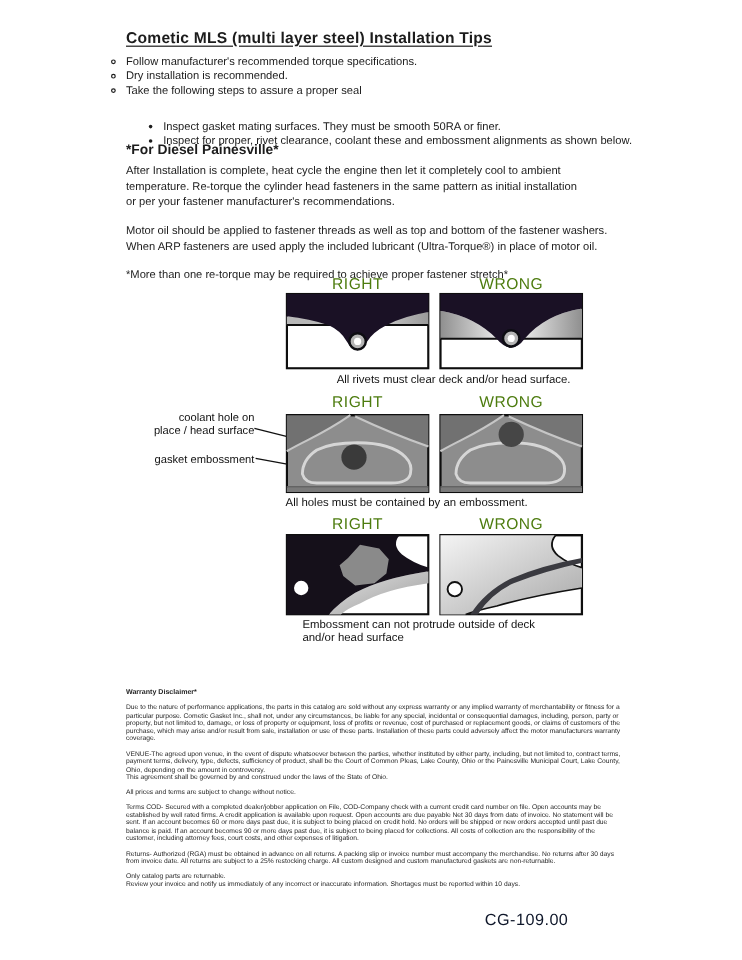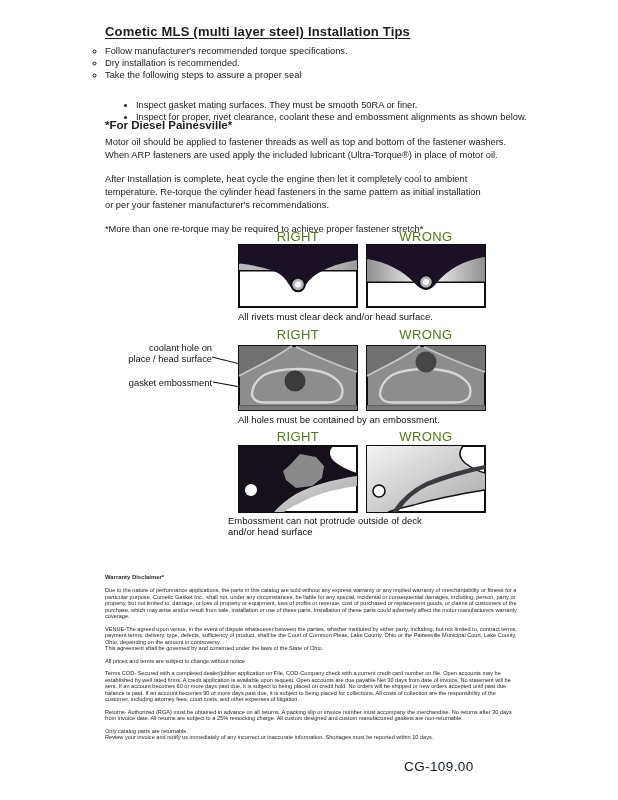--- a/index.html
+++ b/index.html
@@ -51,25 +51,25 @@
   <li><span>Take the following steps to assure a proper seal</span>
     <ul class="subtips">
       <li><span>Inspect gasket mating surfaces.  They must be smooth 50RA or finer.</span></li>
       <li><span>Inspect for proper, rivet clearance, coolant these and embossment alignments as shown below.</span></li>
     </ul>
   </li>
 </ul>
 
 <div class="abs diesel">
   <h2>*For Diesel Painesville*</h2>
-  <p class="preline">Motor oil should be applied to fastener threads as well as top and bottom of the fastener washers.
-When ARP fasteners are used apply the included lubricant (Ultra-Torque®) in place of motor oil.</p>
   <p class="preline">After Installation is complete, heat cycle the engine then let it completely cool to ambient
 temperature. Re-torque the cylinder head fasteners in the same pattern as initial installation
 or per your fastener manufacturer's recommendations.</p>
+  <p class="preline">Motor oil should be applied to fastener threads as well as top and bottom of the fastener washers.
+When ARP fasteners are used apply the included lubricant (Ultra-Torque®) in place of motor oil.</p>
   <p class="note">*More than one re-torque may be required to achieve proper fastener stretch*</p>
 </div>
 
 <div class="abs plabel" style="left:238px;top:229px;">RIGHT</div>
 <div class="abs plabel" style="left:366px;top:229px;">WRONG</div>
 
 <svg class="abs panel" style="left:238px;top:244px;" width="120" height="64" viewBox="0 0 120 64">
   <defs>
     <linearGradient id="w1" x1="0" y1="0" x2="1" y2="0">
       <stop offset="0" stop-color="#cfcfcf"></stop>
@@ -98,21 +98,21 @@
   </defs>
   <rect x="1" y="1" width="118" height="62" fill="#ffffff" stroke="#0e0e0e" stroke-width="2"></rect>
   <path d="M1,38.5 L1,15 Q30,20 48,38.5 Z" fill="url(#w3)"></path>
   <path d="M119,38.5 L119,13 Q88,18 71,38.5 Z" fill="url(#w2)"></path>
   <line x1="1" y1="38.3" x2="119" y2="38.3" stroke="#0e0e0e" stroke-width="1.6"></line>
   <path d="M1,1 H119 V13 Q88,18 71,38.5 Q66,45.5 60,45.8 Q54,45.5 48,38.5 Q30,20 1,15 Z" fill="#1a1125"></path>
   <circle cx="60" cy="38" r="6.8" fill="#b5b5b5" stroke="#0d0d12" stroke-width="2"></circle>
   <circle cx="60" cy="38" r="3" fill="#ffffff"></circle>
 </svg>
 
-<div class="abs caption" style="left:238px;top:311px;width:280px;">All rivets must clear deck and/or head surface.</div>
+<div class="abs caption" style="left:238px;top:311px;width:280px;text-align:center;">All rivets must clear deck and/or head surface.</div>
 
 <div class="abs plabel" style="left:238px;top:327px;">RIGHT</div>
 <div class="abs plabel" style="left:366px;top:327px;">WRONG</div>
 
 <div class="abs ptr-label preline" style="left:108px;top:343px;width:104px;">coolant hole on
 place / head surface</div>
 <div class="abs ptr-label" style="left:108px;top:378px;width:104px;">gasket embossment</div>
 
 <svg class="abs" style="left:210px;top:352px;" width="92" height="44" viewBox="0 0 92 44">
   <line x1="2" y1="5" x2="86" y2="26" stroke="#111" stroke-width="1.1"></line>
@@ -170,21 +170,21 @@
     </linearGradient>
   </defs>
   <rect x="1" y="1" width="118" height="66" fill="#ffffff" stroke="#0e0e0e" stroke-width="2"></rect>
   <path d="M1,1 H97 Q90,10 99,18 Q108,25 119,28 L119,45 Q75,52 48,60 Q30,64 22,67 L1,67 Z" fill="url(#e2)"></path>
   <path d="M97,1 Q90,10 99,18 Q108,25 119,28" fill="none" stroke="#111" stroke-width="1.5"></path>
   <path d="M119,45 Q75,52 48,60 Q30,64 22,67" fill="none" stroke="#111" stroke-width="1.3"></path>
   <path d="M119,24 Q88,31 62,41 Q44,49 32,67 L26,67 Q38,48 60,37 Q86,26 119,20 Z" fill="#3a3a40"></path>
   <circle cx="13" cy="46" r="6" fill="#ffffff" stroke="#111" stroke-width="1.6"></circle>
 </svg>
 
-<div class="abs caption preline" style="left:228px;top:515px;width:280px;">Embossment can not protrude outside of deck
+<div class="abs caption preline" style="left:252px;top:515px;width:280px;">Embossment can not protrude outside of deck
 and/or head surface</div>
 
 <div class="abs fineprint">
   <h3>Warranty Disclaimer*</h3>
   <p>Due to the nature of performance applications, the parts in this catalog are sold without any express warranty or any implied warranty of merchantability or fitness for a particular purpose.  Cometic Gasket Inc., shall not, under any circumstances, be liable for any special, incidental or consequential damages, including, person, party or property, but not limited to, damage, or loss of property or equipment, loss of profits or revenue, cost of purchased or replacement goods, or claims of customers of the purchase, which may arise and/or result from sale, installation or use of these parts.  Installation of these parts could adversely affect the motor manufacturers warranty coverage.</p>
   <p class="preline">VENUE-The agreed upon venue, in the event of dispute whatsoever between the parties, whether instituted by either party, including, but not limited to, contract terms, payment terms, delivery, type, defects, sufficiency of product, shall be the Court of Common Pleas, Lake County, Ohio or the Painesville Municipal Court, Lake County, Ohio, depending on the amount in controversy.
 This agreement shall be governed by and construed under the laws of the State of Ohio.</p>
   <p>All prices and terms are subject to change without notice.</p>
   <p>Terms COD- Secured with a completed dealer/jobber application on File, COD-Company check with a current credit card number on file.  Open accounts may be established by well rated firms.  A credit application is available upon request.  Open accounts are due payable Net 30 days from date of invoice.  No statement will be sent.  If an account becomes 60 or more days past due, it is subject to being placed on credit hold.  No orders will be shipped or new orders accepted until past due balance is paid.  If an account becomes 90 or more days past due, it is subject to being placed for collections.  All costs of collection are the responsibility of the customer, including attorney fees, court costs, and other expenses of litigation.</p>
   <p>Returns- Authorized (RGA) must be obtained in advance on all returns.  A packing slip or invoice number must accompany the merchandise.  No returns after 30 days from invoice date.  All returns are subject to a 25% restocking charge.  All custom designed and custom manufactured gaskets are non-returnable.</p>

